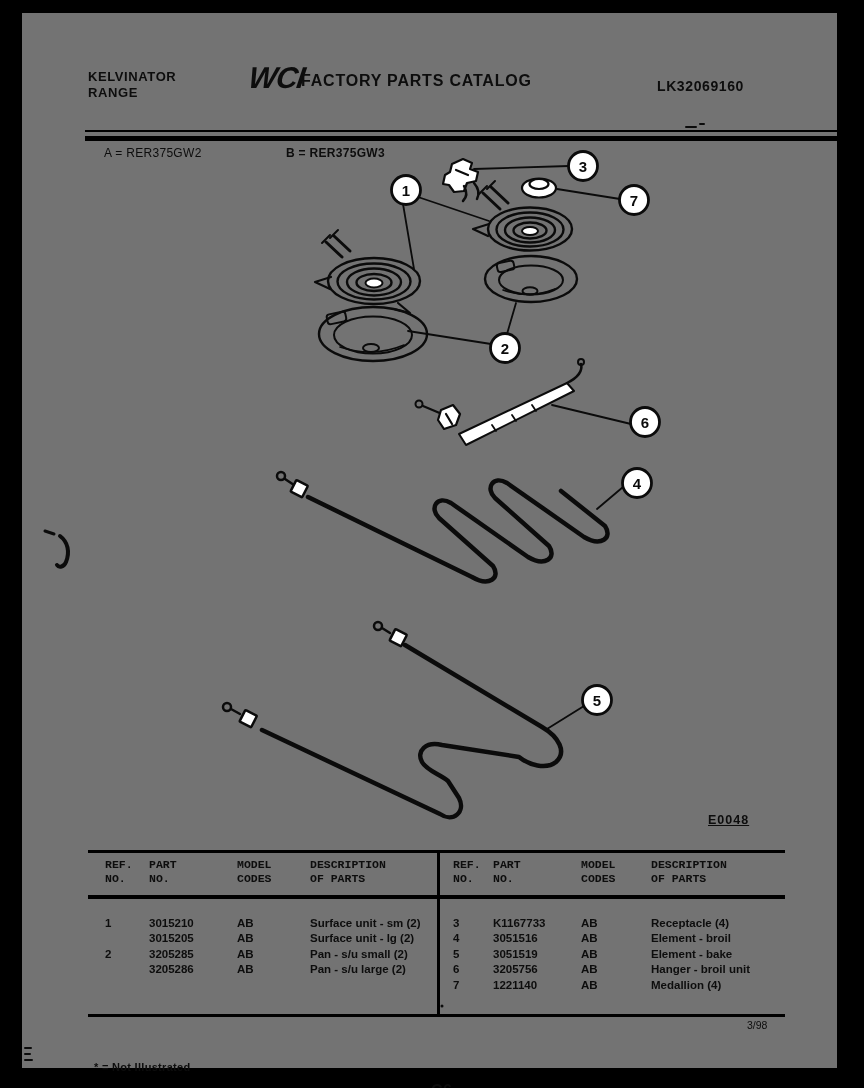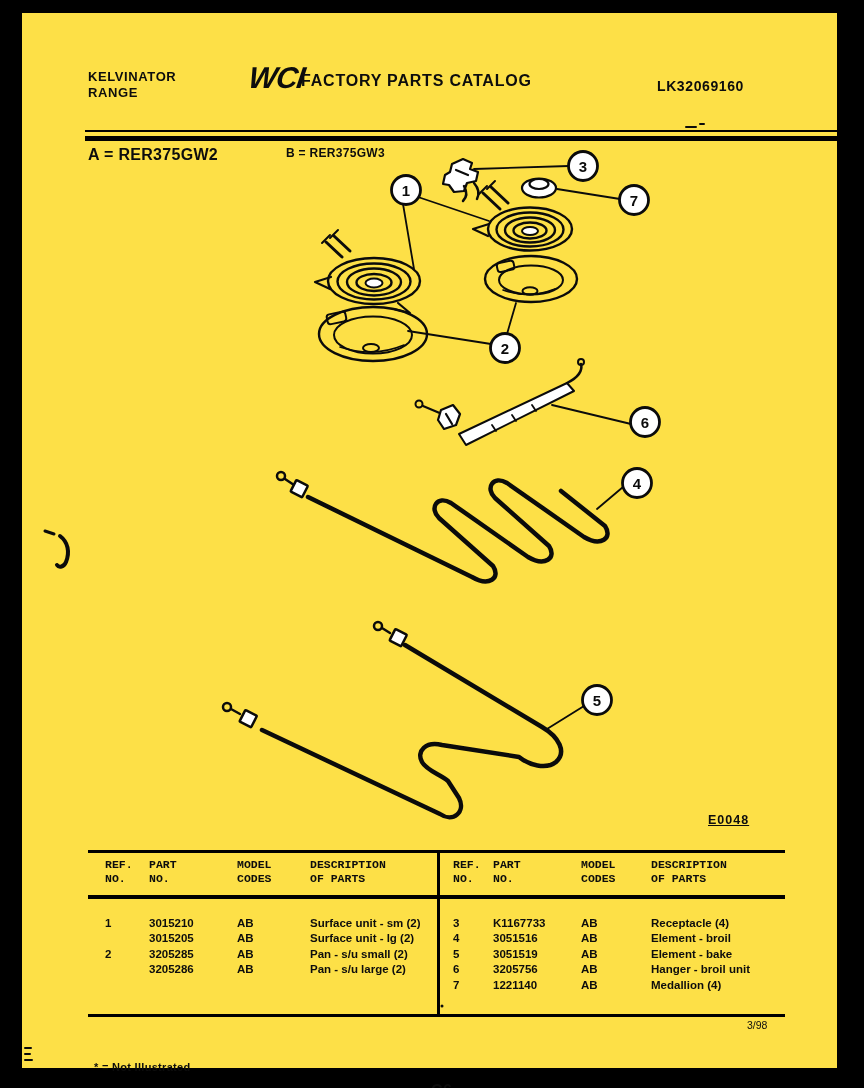--- a/index.html
+++ b/index.html
@@ -1,35 +1,35 @@
 <!DOCTYPE html>
 <html><head>
 <meta charset="utf-8">
 <style>
   html,body{margin:0;padding:0;background:#e8e8e8;}
   .page{
     position:relative;width:864px;height:1088px;margin:0 auto;
-    background:#fde047;overflow:hidden;
+    background:#737373;overflow:hidden;
     font-family:"Liberation Sans", sans-serif;color:#0d0d0d;
   }
   .abs{position:absolute;}
   
   .bar{position:absolute;background:#000;}
   .bar-top{left:0;top:0;width:864px;height:13px;}
   .bar-left{left:0;top:0;width:22px;height:1088px;}
   .bar-right{left:837px;top:0;width:27px;height:1088px;}
   .bar-bottom{left:0;top:1068px;width:864px;height:20px;}
   
   .brand{left:88px;top:69px;font-size:13px;font-weight:700;letter-spacing:.6px;line-height:16px;}
   .logo{left:249px;top:61px;font-size:30px;font-weight:900;font-style:italic;letter-spacing:-1px;transform:skewX(-8deg);}
   .catalog-title{left:301px;top:72px;font-size:16px;font-weight:700;letter-spacing:.8px;}
   .doc-number{left:657px;top:78px;font-size:14px;font-weight:700;letter-spacing:.6px;}
   .rule-thin{left:85px;top:130px;width:753px;height:2px;background:#000;}
   .rule-thick{left:85px;top:136px;width:753px;height:4.5px;background:#000;}
-  .model-a{left:88px;top:146px;font-size:16px;font-weight:700;letter-spacing:.3px;}
+  .model-a{left:104px;top:146px;font-size:12px;font-weight:400;letter-spacing:.3px;}
   .model-b{left:238px;top:146px;font-size:12px;font-weight:700;letter-spacing:.3px;margin-left:48px;}
   .figure-code{left:708px;top:813px;font-size:12.5px;font-weight:700;letter-spacing:1px;text-decoration:underline;}
   
   .diagram{position:absolute;left:0;top:0;width:864px;height:1088px;}
   
   .parts-table{left:85px;top:850px;width:703px;height:170px;font-weight:700;}
   .tline{position:absolute;background:#000;}
   .t-top{left:3px;top:0;width:697px;height:2.5px;}
   .t-sep{left:3px;top:45px;width:697px;height:3.5px;}
   .t-bottom{left:3px;top:164px;width:697px;height:3px;}

